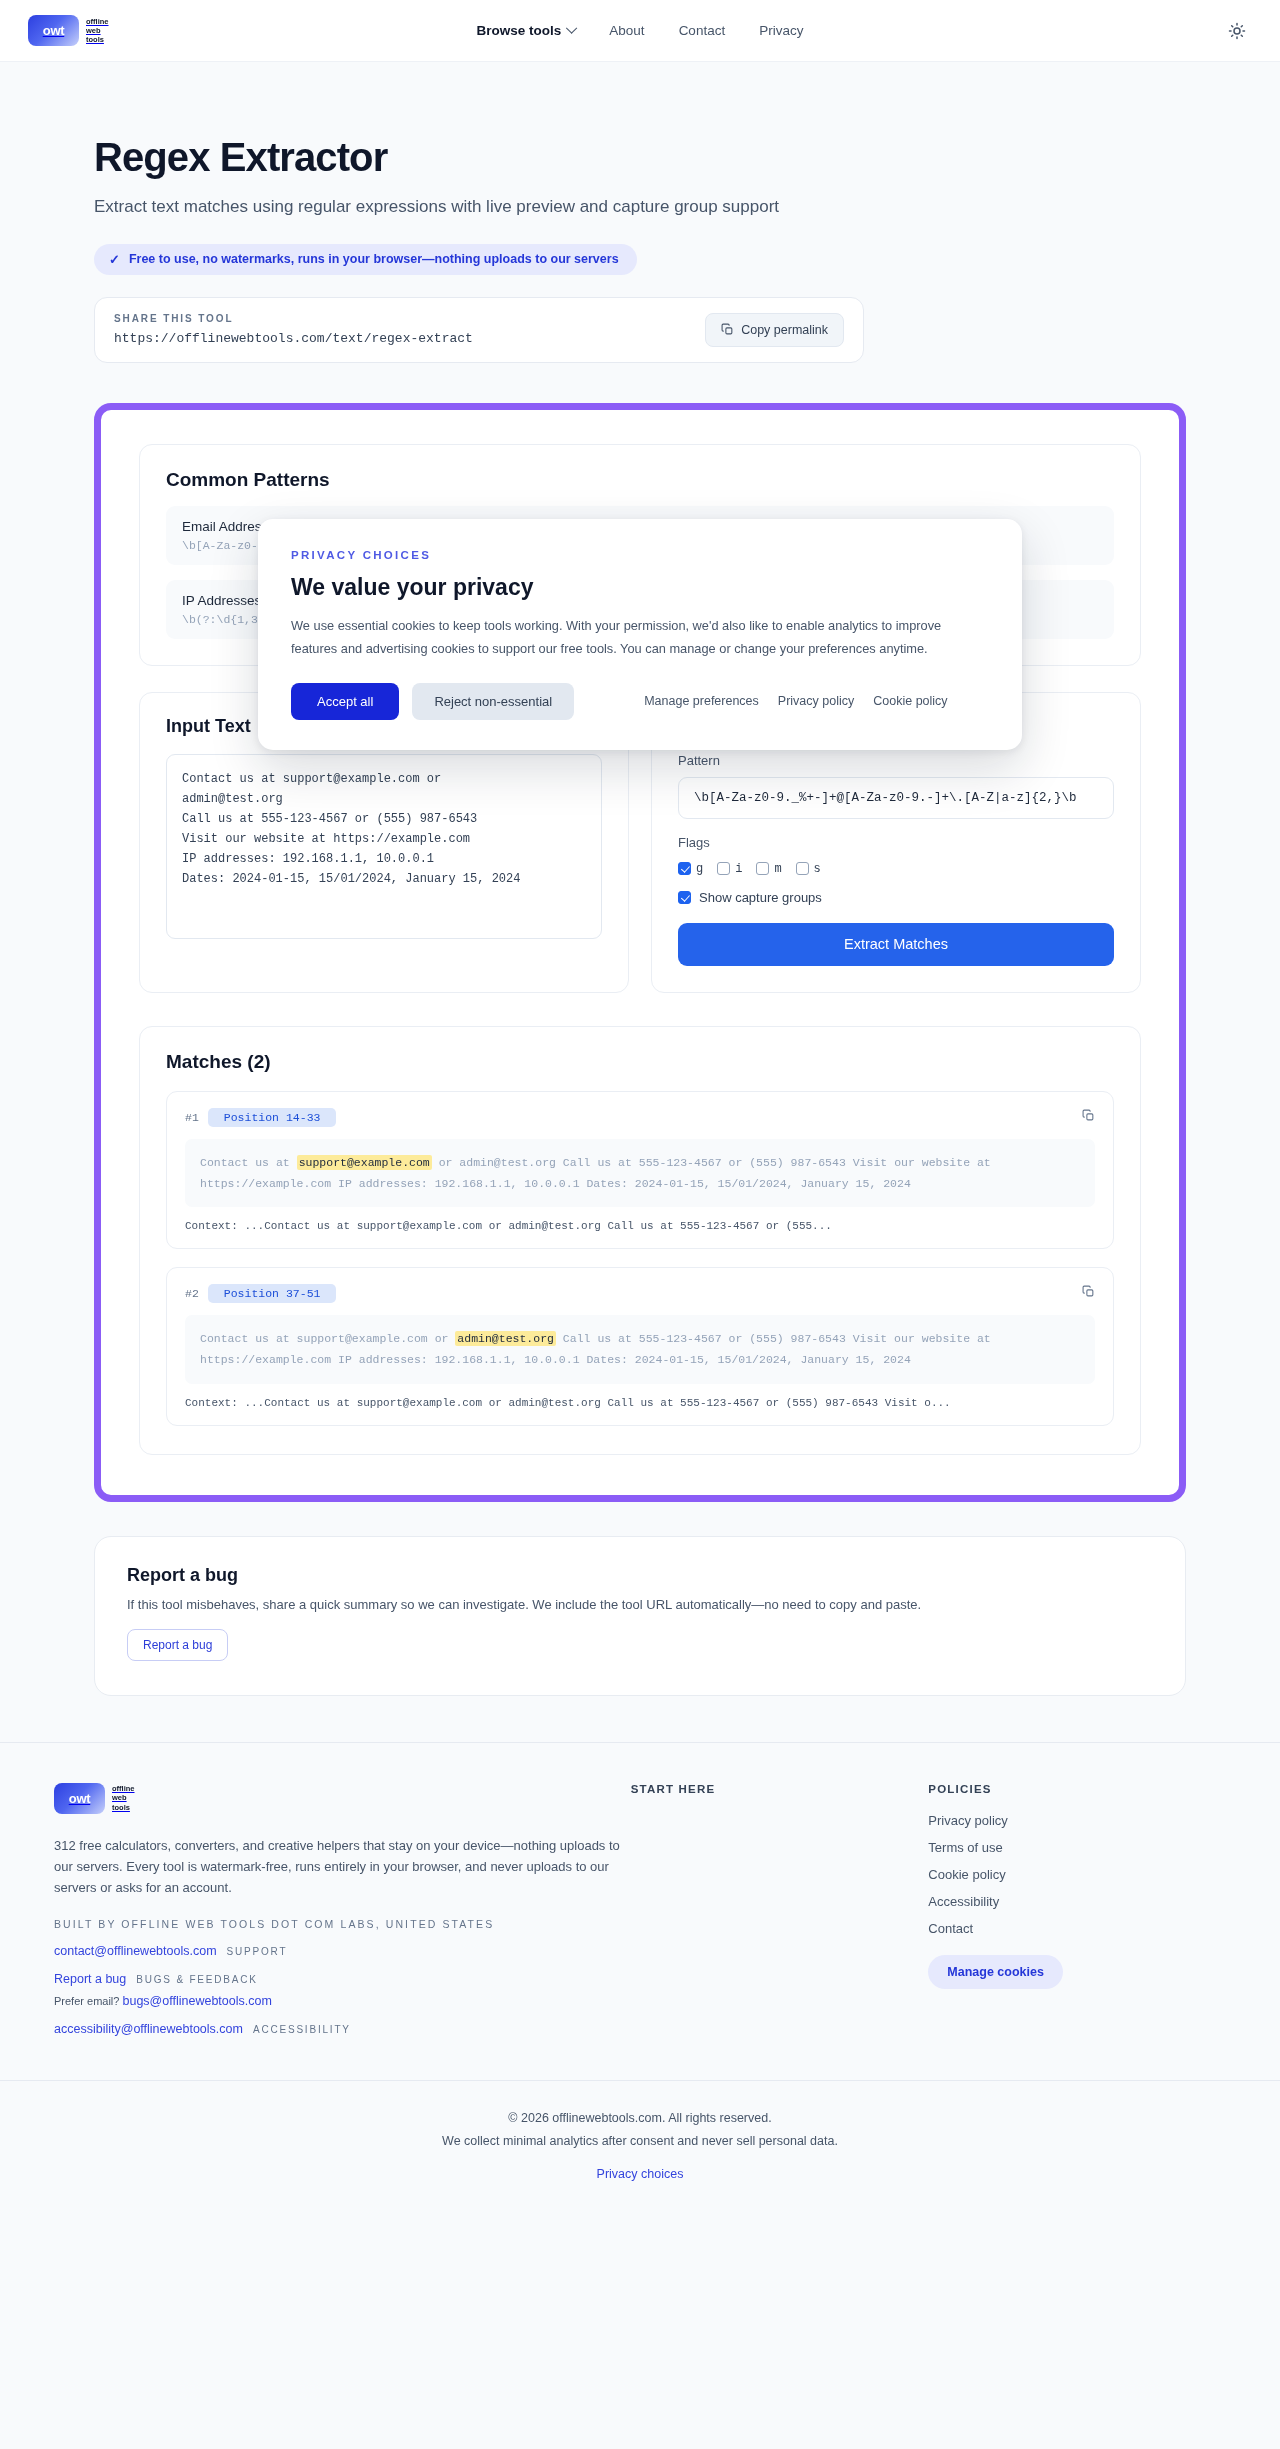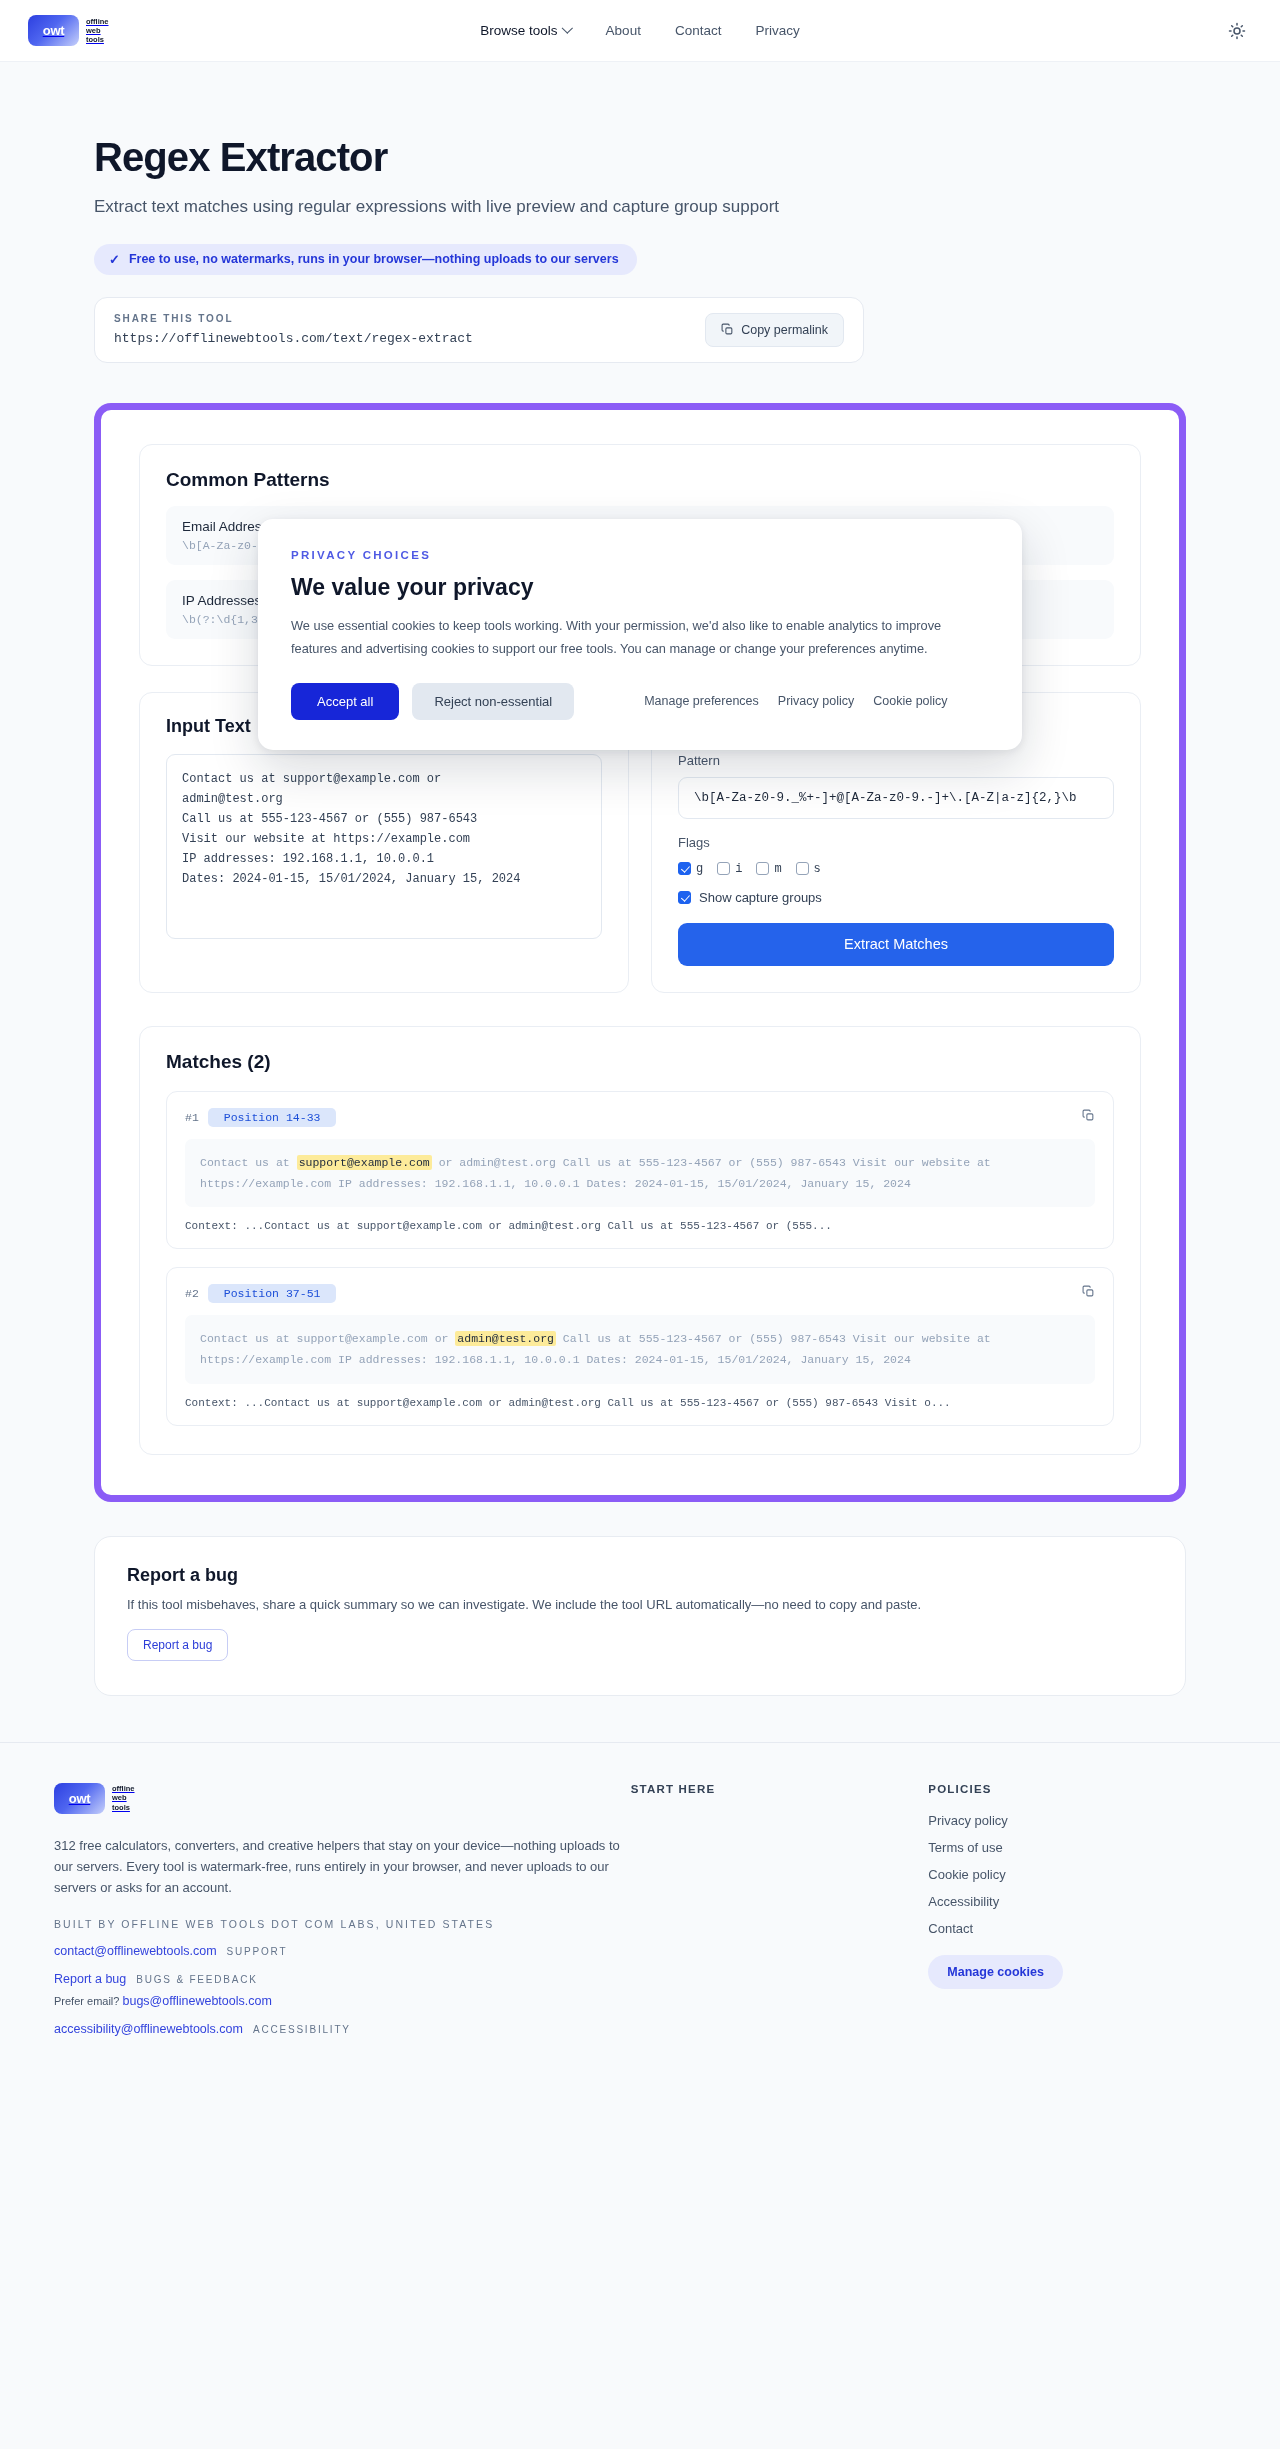--- a/index.html
+++ b/index.html
@@ -30,21 +30,21 @@
     color: #fff; font-weight: 700; font-size: 13px; letter-spacing: -0.3px;
   }
   .brand-words {
     font-size: 7.5px; line-height: 1.22; font-weight: 700; color: #0f172a;
   }
   .main-nav {
     position: absolute; left: 50%; transform: translateX(-50%);
     display: flex; align-items: center; gap: 34px;
   }
   .nav-link { font-size: 13.5px; color: #475569; text-decoration: none; white-space: nowrap; }
-  .nav-link.strong { color: #0f172a; font-weight: 400; display: flex; align-items: center; gap: 6px; }
+  .nav-link.strong { color: #0f172a; font-weight: 700; display: flex; align-items: center; gap: 6px; }
   .chev { display: inline-block; width: 8px; height: 8px;
           border-right: 1.6px solid #475569; border-bottom: 1.6px solid #475569;
           transform: rotate(45deg) translate(-2px,-2px); }
   .theme-toggle {
     position: absolute; right: 28px; top: 50%; transform: translateY(-50%);
     width: 30px; height: 30px; border: none; background: transparent;
     display: flex; align-items: center; justify-content: center; cursor: pointer;
   }
 
   
@@ -457,20 +457,25 @@
           <a class="foot-link" href="#">Privacy policy</a>
           <a class="foot-link" href="#">Terms of use</a>
           <a class="foot-link" href="#">Cookie policy</a>
           <a class="foot-link" href="#">Accessibility</a>
           <a class="foot-link" href="#">Contact</a>
         </div>
         <button class="manage-cookies">Manage cookies</button>
       </div>
     </div>
 
+    <div class="foot-bottom">
+      <div class="fb-line">© 2026 offlinewebtools.com. All rights reserved.</div>
+      <div class="fb-line">We collect minimal analytics after consent and never sell personal data.</div>
+      <a class="fb-link" href="#">Privacy choices</a>
+    </div>
   </footer>
 </div>
 
 <div class="modal">
   <div class="modal-eyebrow">PRIVACY CHOICES</div>
   <div class="modal-title">We value your privacy</div>
   <div class="modal-body">We use essential cookies to keep tools working. With your permission, we'd also like to enable analytics to improve features and advertising cookies to support our free tools. You can manage or change your preferences anytime.</div>
   <div class="modal-actions">
     <button class="btn-accept">Accept all</button>
     <button class="btn-reject">Reject non-essential</button>

